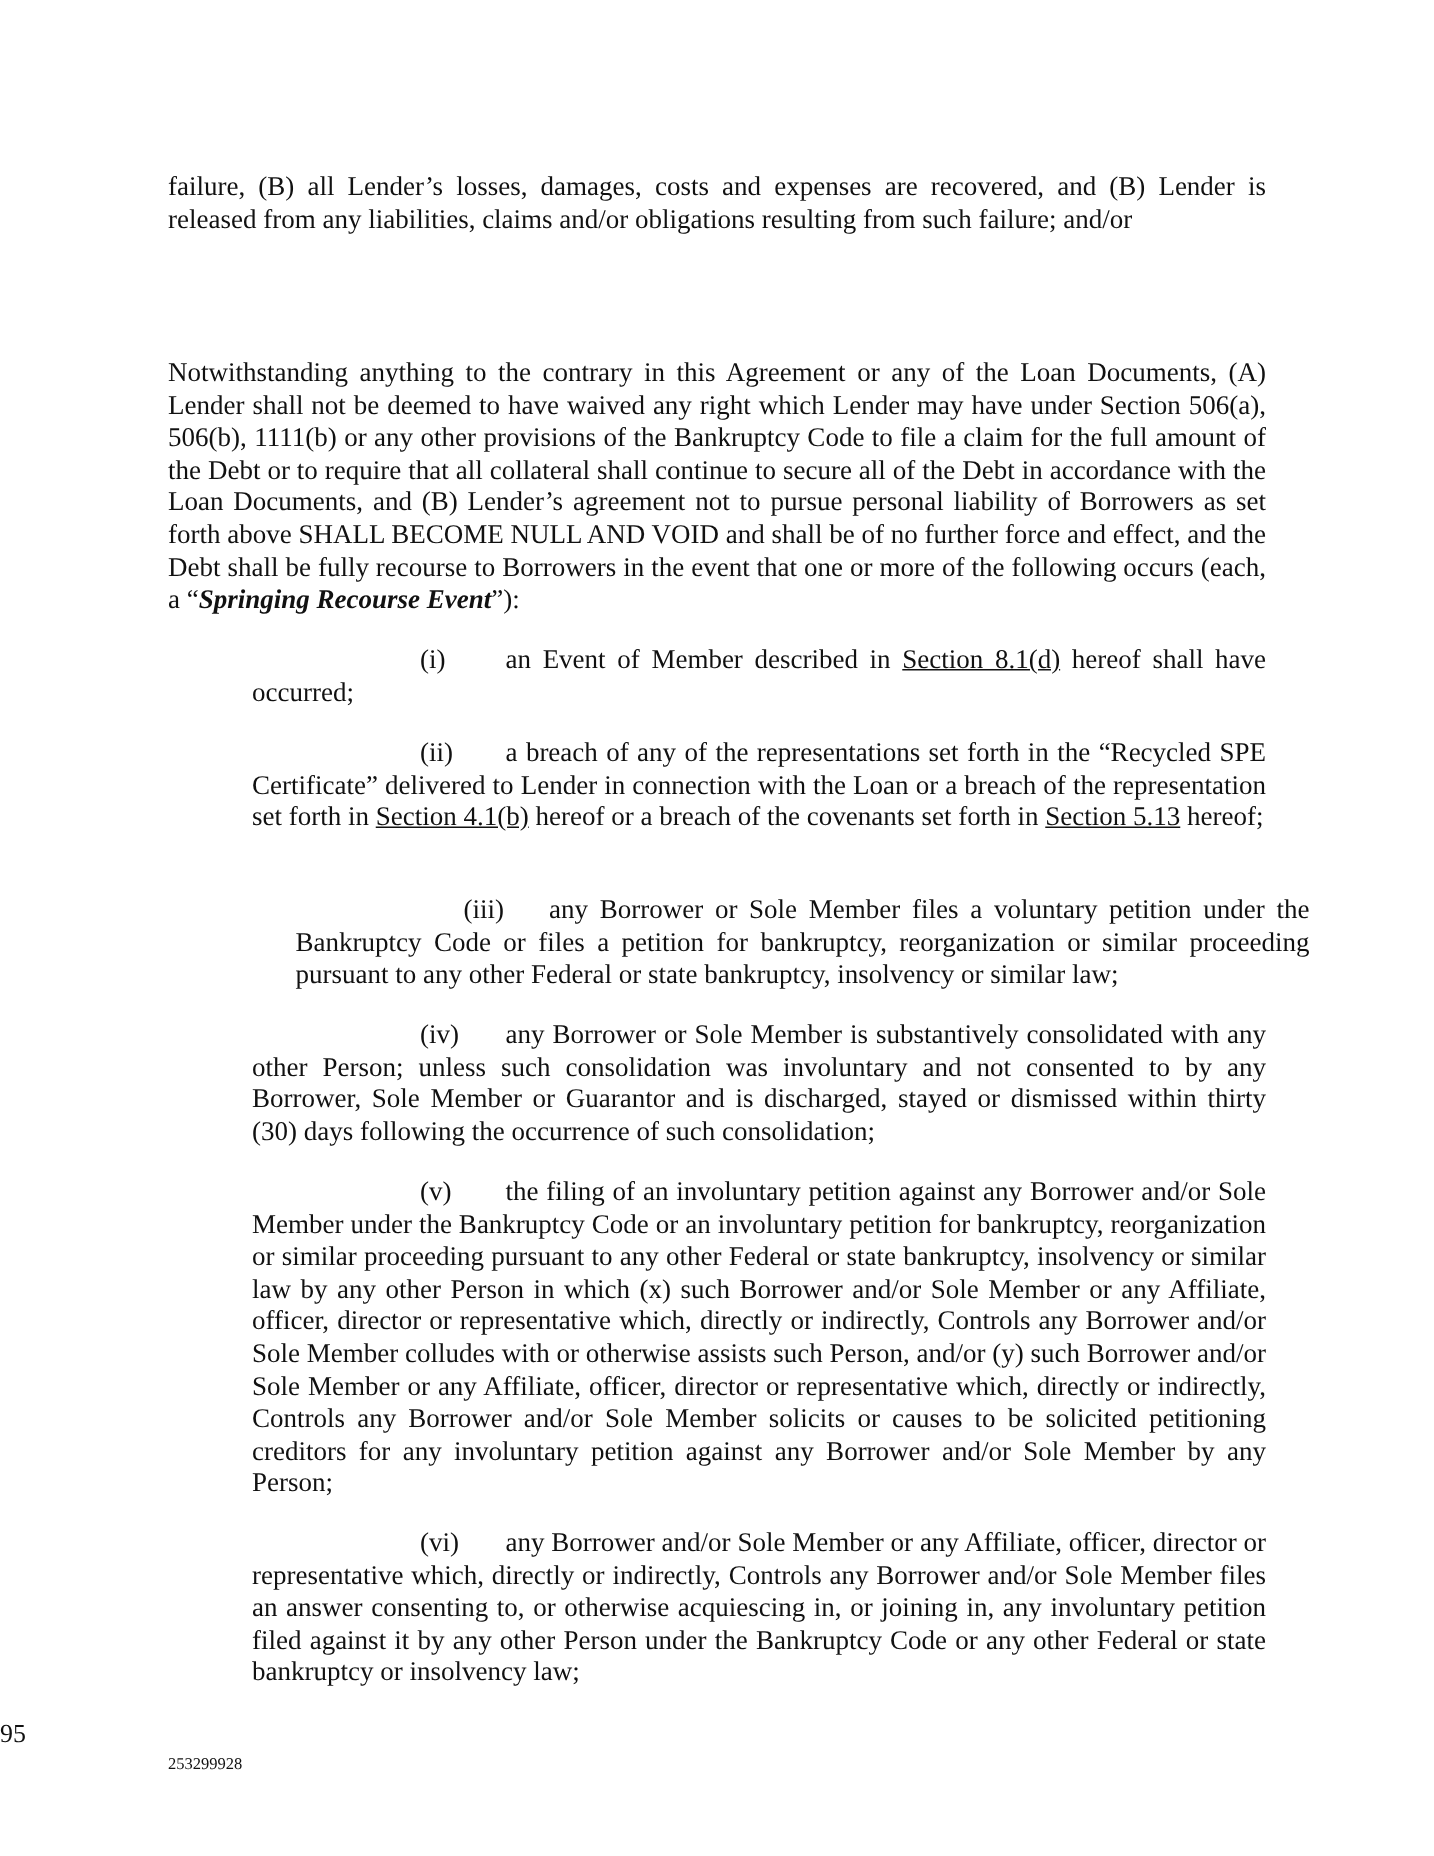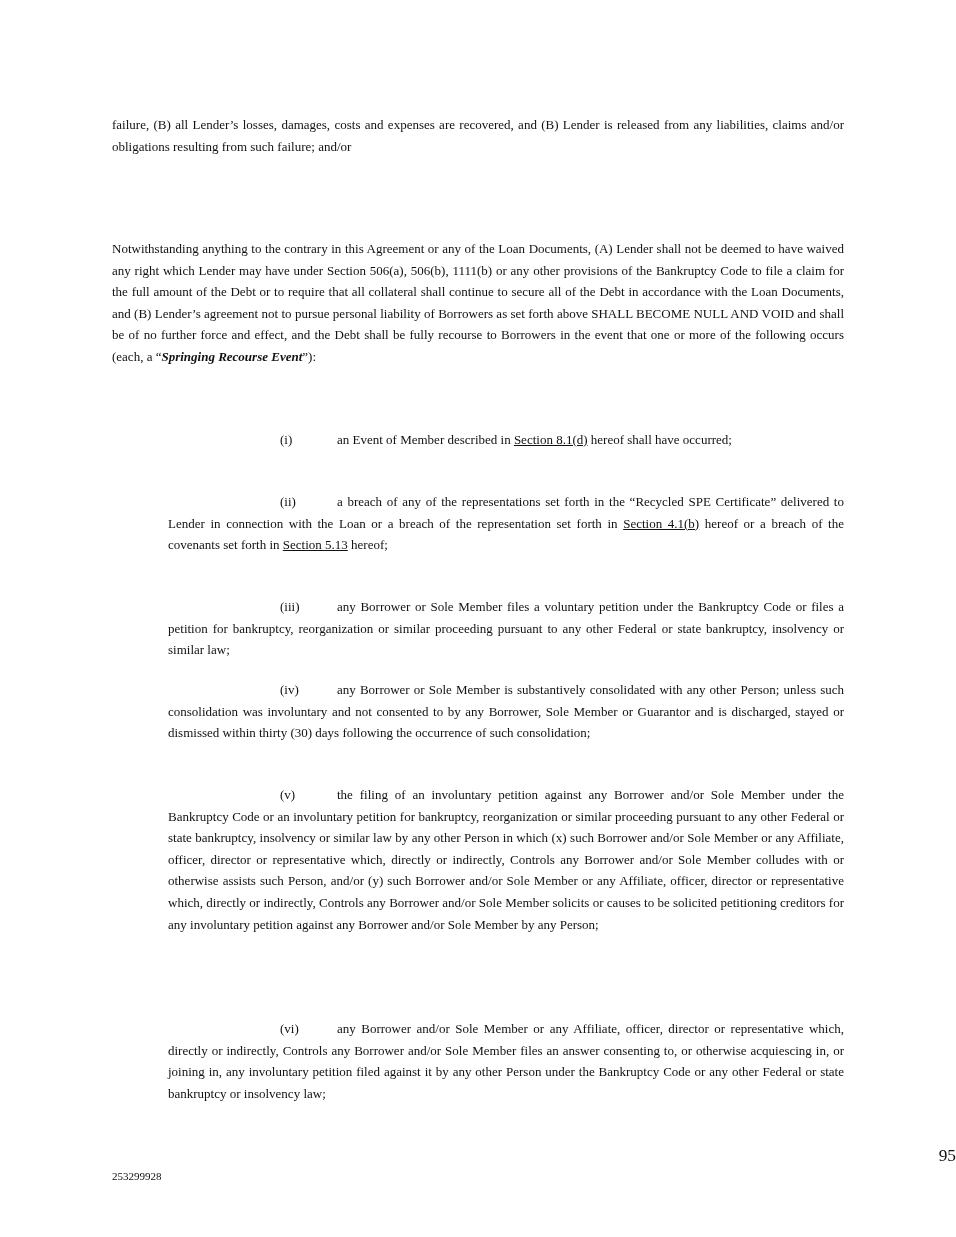--- a/index.html
+++ b/index.html
@@ -1,43 +1,43 @@
 <!DOCTYPE html>
 <html><head>
 <meta charset="utf-8">
 <style>
   html, body { margin:0; padding:0; background:#ffffff; }
   body { width:956px; height:1237px; position:relative; overflow:hidden;
          font-family:"Liberation Serif", "DejaVu Serif", serif; color:#111; }
   .page { position:absolute; left:0; top:0; width:956px; height:1237px; }
-  .p { position:absolute; font-size:13px; line-height:21.6px; text-align:justify; margin:0; }
+  .p { position:absolute; font-size:18px; line-height:21.6px; text-align:justify; margin:0; }
   .full { left:112px; width:732px; }
   .ind { left:168px; width:676px; }
   .lead { display:inline-block; }
   .num { display:inline-block; width:57px; }
   .u { text-decoration:underline;margin-top:35px; }
   .bi { font-weight:bold; font-style:italic; }
-  .pgnum { position:absolute; left:0; width:956px; top:1146px; text-align:right; font-size:17.3px; }
+  .pgnum { position:absolute; left:0; width:956px; top:1146px; text-align:left; font-size:17.3px; }
   .docid { position:absolute; left:112px; top:1170px; font-size:11px;text-align:center; }
 </style>
 </head>
 <body>
 
 <div class="page">
 
   <p class="p full" style="top:114px;">failure, (B) all Lender’s losses, damages, costs and expenses are recovered, and (B) Lender is released from any liabilities, claims and/or obligations resulting from such failure; and/or</p>
 
 
   <p class="p full" style="top:238px;"><span>Notwithstanding anything to the contrary in this Agreement or any of the Loan Documents, (A) Lender shall not be deemed to have waived any right which Lender may have under Section 506(a), 506(b), 1111(b) or any other provisions of the Bankruptcy Code to file a claim for the full amount of the Debt or to require that all collateral shall continue to secure all of the Debt in accordance with the Loan Documents, and (B) Lender’s agreement not to pursue personal liability of Borrowers as set forth above SHALL BECOME NULL AND VOID and shall be of no further force and effect, and the Debt shall be fully recourse to Borrowers in the event that one or more of the following occurs (each, a “</span><span class="bi">Springing Recourse Event</span><span>”):</span></p>
 
   <p class="p ind" style="top:429px;"><span class="lead" style="width:112px;"></span><span class="num">(i)</span><span>an Event of Member described in </span><span class="u">Section 8.1(d)</span><span> hereof shall have occurred;</span></p>
 
   <p class="p ind" style="top:491px;"><span class="lead" style="width:112px;"></span><span class="num">(ii)</span><span>a breach of any of the representations set forth in the “Recycled SPE Certificate” delivered to Lender in connection with the Loan or a breach of the representation set forth in </span><span class="u">Section 4.1(b)</span><span> hereof or a breach of the covenants set forth in </span><span class="u">Section 5.13</span><span> hereof;</span></p>
 
-  <p class="p ind" style="top:596px;"><span class="lead" style="width:112px;"></span><span class="num">(iii)</span><span>any Borrower or Sole Member files a voluntary petition under the Bankruptcy Code or files a petition for bankruptcy, reorganization or similar proceeding pursuant to any other Federal or state bankruptcy, insolvency or similar law;</span></p>
+  <p class="p ind" style="top:596px;margin-left:29px;"><span class="lead" style="width:112px;"></span><span class="num">(iii)</span><span>any Borrower or Sole Member files a voluntary petition under the Bankruptcy Code or files a petition for bankruptcy, reorganization or similar proceeding pursuant to any other Federal or state bankruptcy, insolvency or similar law;</span></p>
 
   <p class="p ind" style="top:679px;"><span class="lead" style="width:112px;"></span><span class="num">(iv)</span><span>any Borrower or Sole Member is substantively consolidated with any other Person; unless such consolidation was involuntary and not consented to by any Borrower, Sole Member or Guarantor and is discharged, stayed or dismissed within thirty (30) days following the occurrence of such consolidation;</span></p>
 
   <p class="p ind" style="top:784px;"><span class="lead" style="width:112px;"></span><span class="num">(v)</span><span>the filing of an involuntary petition against any Borrower and/or Sole Member under the Bankruptcy Code or an involuntary petition for bankruptcy, reorganization or similar proceeding pursuant to any other Federal or state bankruptcy, insolvency or similar law by any other Person in which (x) such Borrower and/or Sole Member or any Affiliate, officer, director or representative which, directly or indirectly, Controls any Borrower and/or Sole Member colludes with or otherwise assists such Person, and/or (y) such Borrower and/or Sole Member or any Affiliate, officer, director or representative which, directly or indirectly, Controls any Borrower and/or Sole Member solicits or causes to be solicited petitioning creditors for any involuntary petition against any Borrower and/or Sole Member by any Person;</span></p>
 
   <p class="p ind" style="top:1018px;"><span class="lead" style="width:112px;"></span><span class="num">(vi)</span><span>any Borrower and/or Sole Member or any Affiliate, officer, director or representative which, directly or indirectly, Controls any Borrower and/or Sole Member files an answer consenting to, or otherwise acquiescing in, or joining in, any involuntary petition filed against it by any other Person under the Bankruptcy Code or any other Federal or state bankruptcy or insolvency law;</span></p>
 
   <div class="pgnum">95</div>
   <div class="docid">253299928</div>
 </div>

